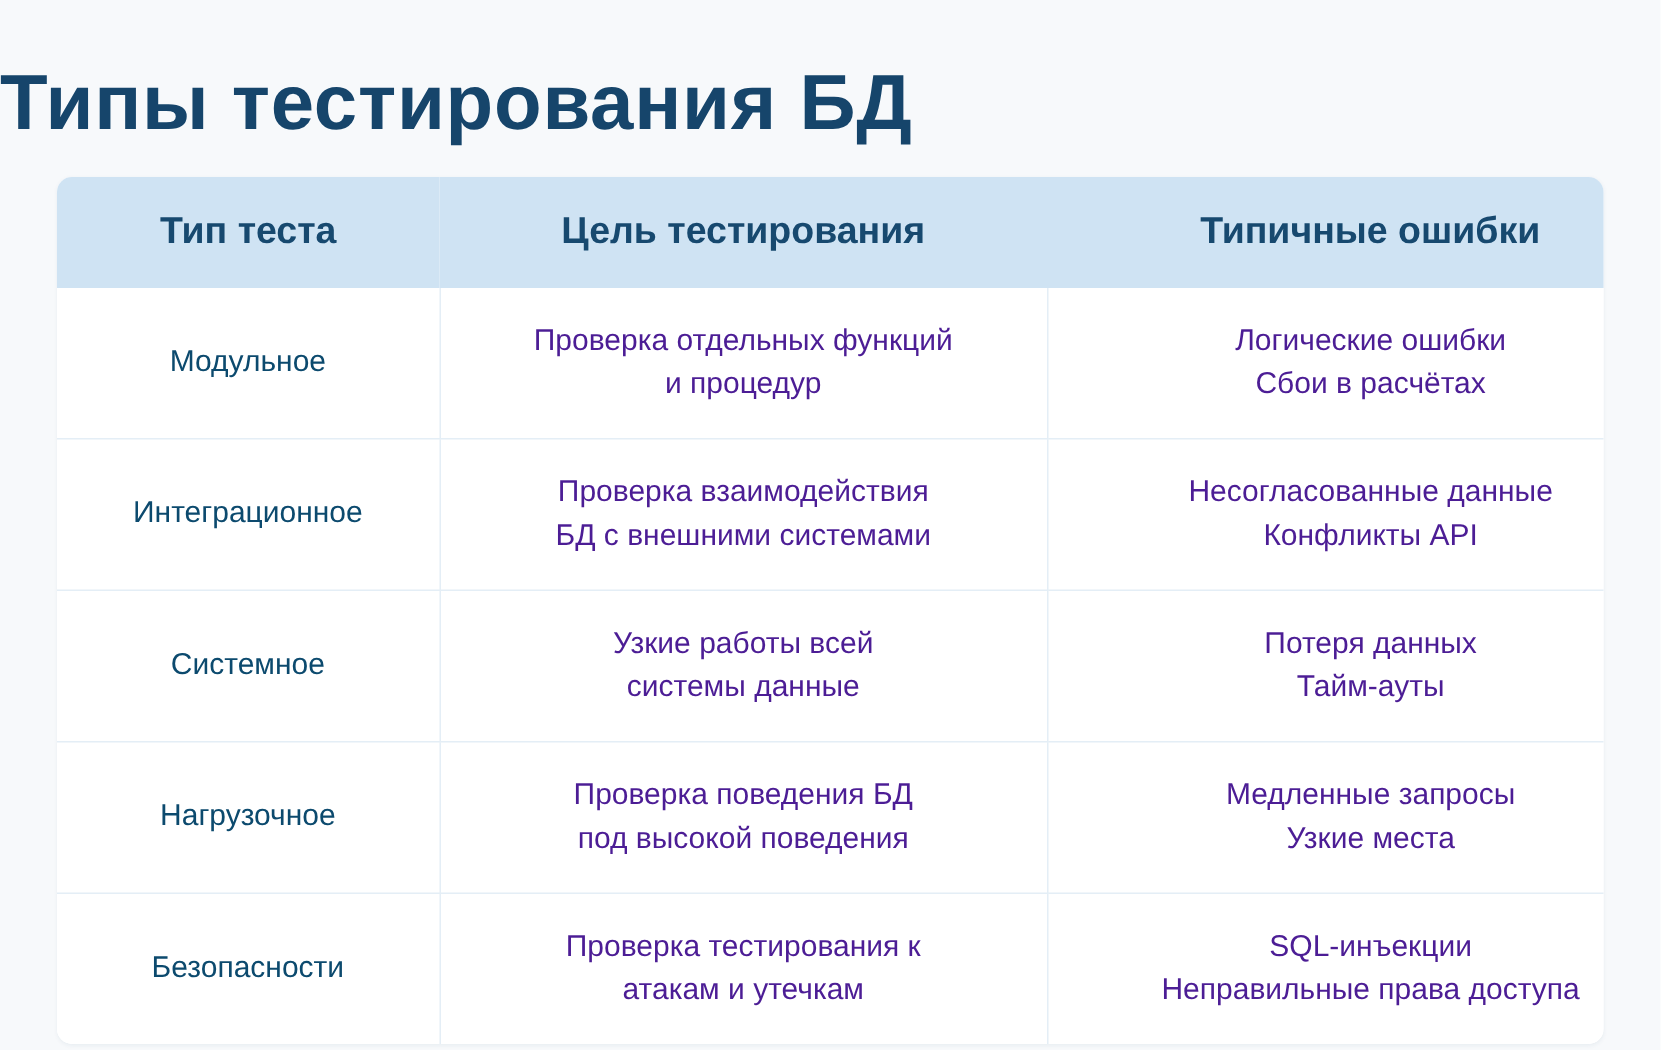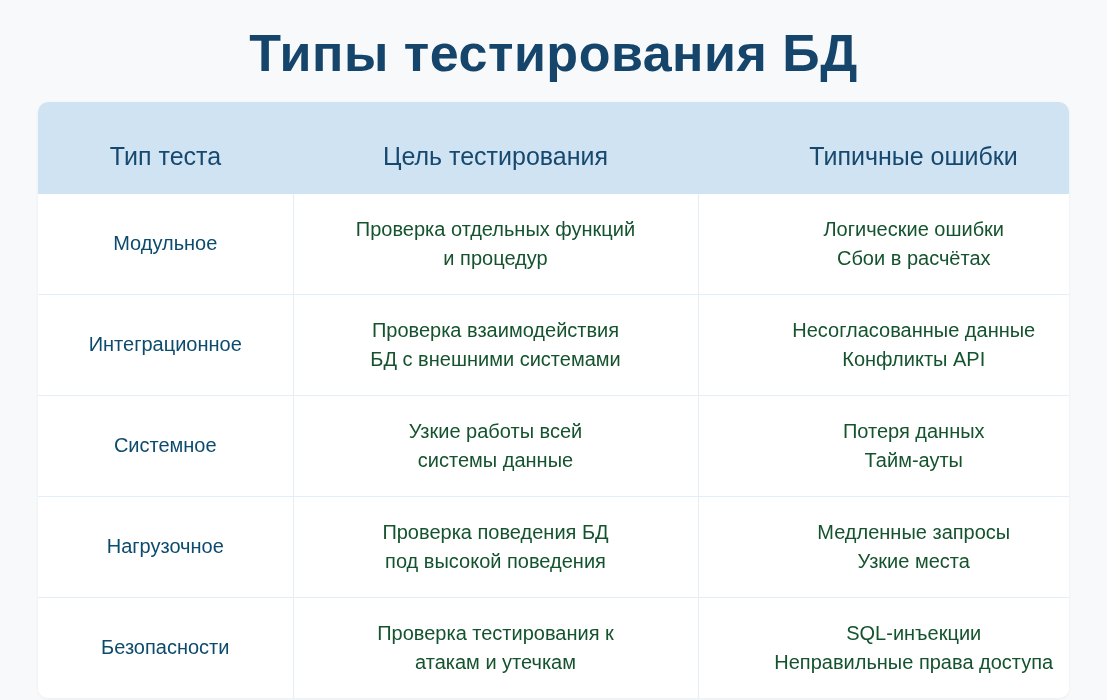--- a/index.html
+++ b/index.html
@@ -13,57 +13,57 @@
     font-family: "Liberation Sans", sans-serif;
     overflow: hidden;
   }
   .page {
     position: relative;
     width: 1107px;
     height: 700px;
     box-sizing: border-box;
   }
   .title {
-    text-align: center;
+    text-align: left;
     font-size: 52px;
     font-weight: 700;
     color: #16456b;
     letter-spacing: 0.5px;
-    padding-top: 24px;
+    padding-top: 40px;
     padding-bottom: 18px;
     line-height: 1.15;
   }
   .table-wrap {
     margin: 0 38px;
     background: #ffffff;
     border-radius: 10px;
     overflow: hidden;
     box-shadow: 0 1px 3px rgba(20,60,100,0.06);
   }
   table {
     border-collapse: collapse;
     width: 100%;
     table-layout: fixed;
   }
   thead th {
     background: #cfe3f3;
     color: #17496f;
     font-size: 25px;
-    font-weight: 400;
-    padding: 40px 10px 23px;
+    font-weight: 700;
+    padding: 22px 10px 23px;
     text-align: center;
     border: none;
   }
   thead th.col1 { width: 235px; }
   thead th.col2 { width: 385px; }
   thead th.col3 { width: 411px; }
 
   tbody td {
     text-align: center;
-    color: #14532d;
+    color: #4c1d95;
     font-size: 20px;
     line-height: 1.45;
     padding: 21px 14px;
     vertical-align: middle;
     background: #ffffff;
     border-bottom: 1px solid #e4eef6;
     border-right: 1px solid #e4eef6;
   }
   tbody td:last-child { border-right: none; }
   tbody tr:last-child td { border-bottom: none; }

